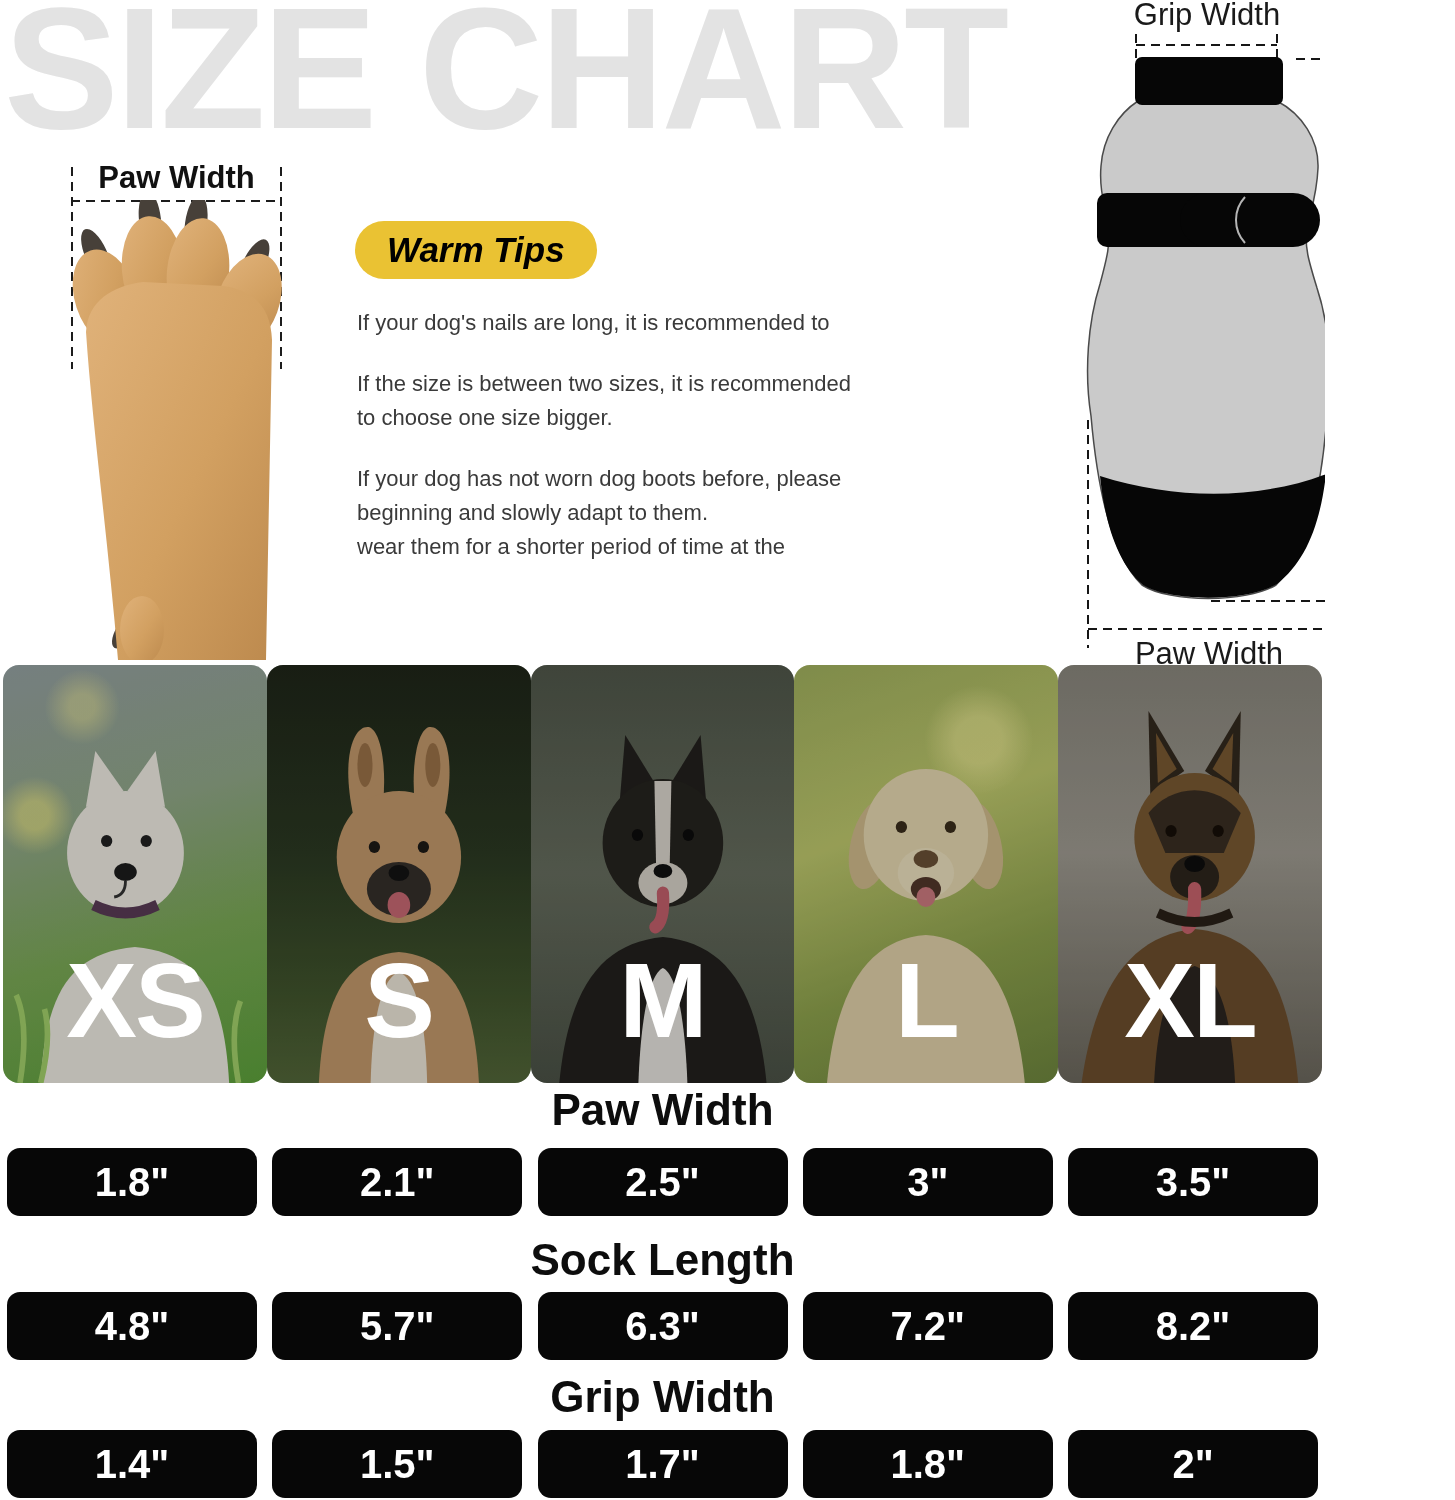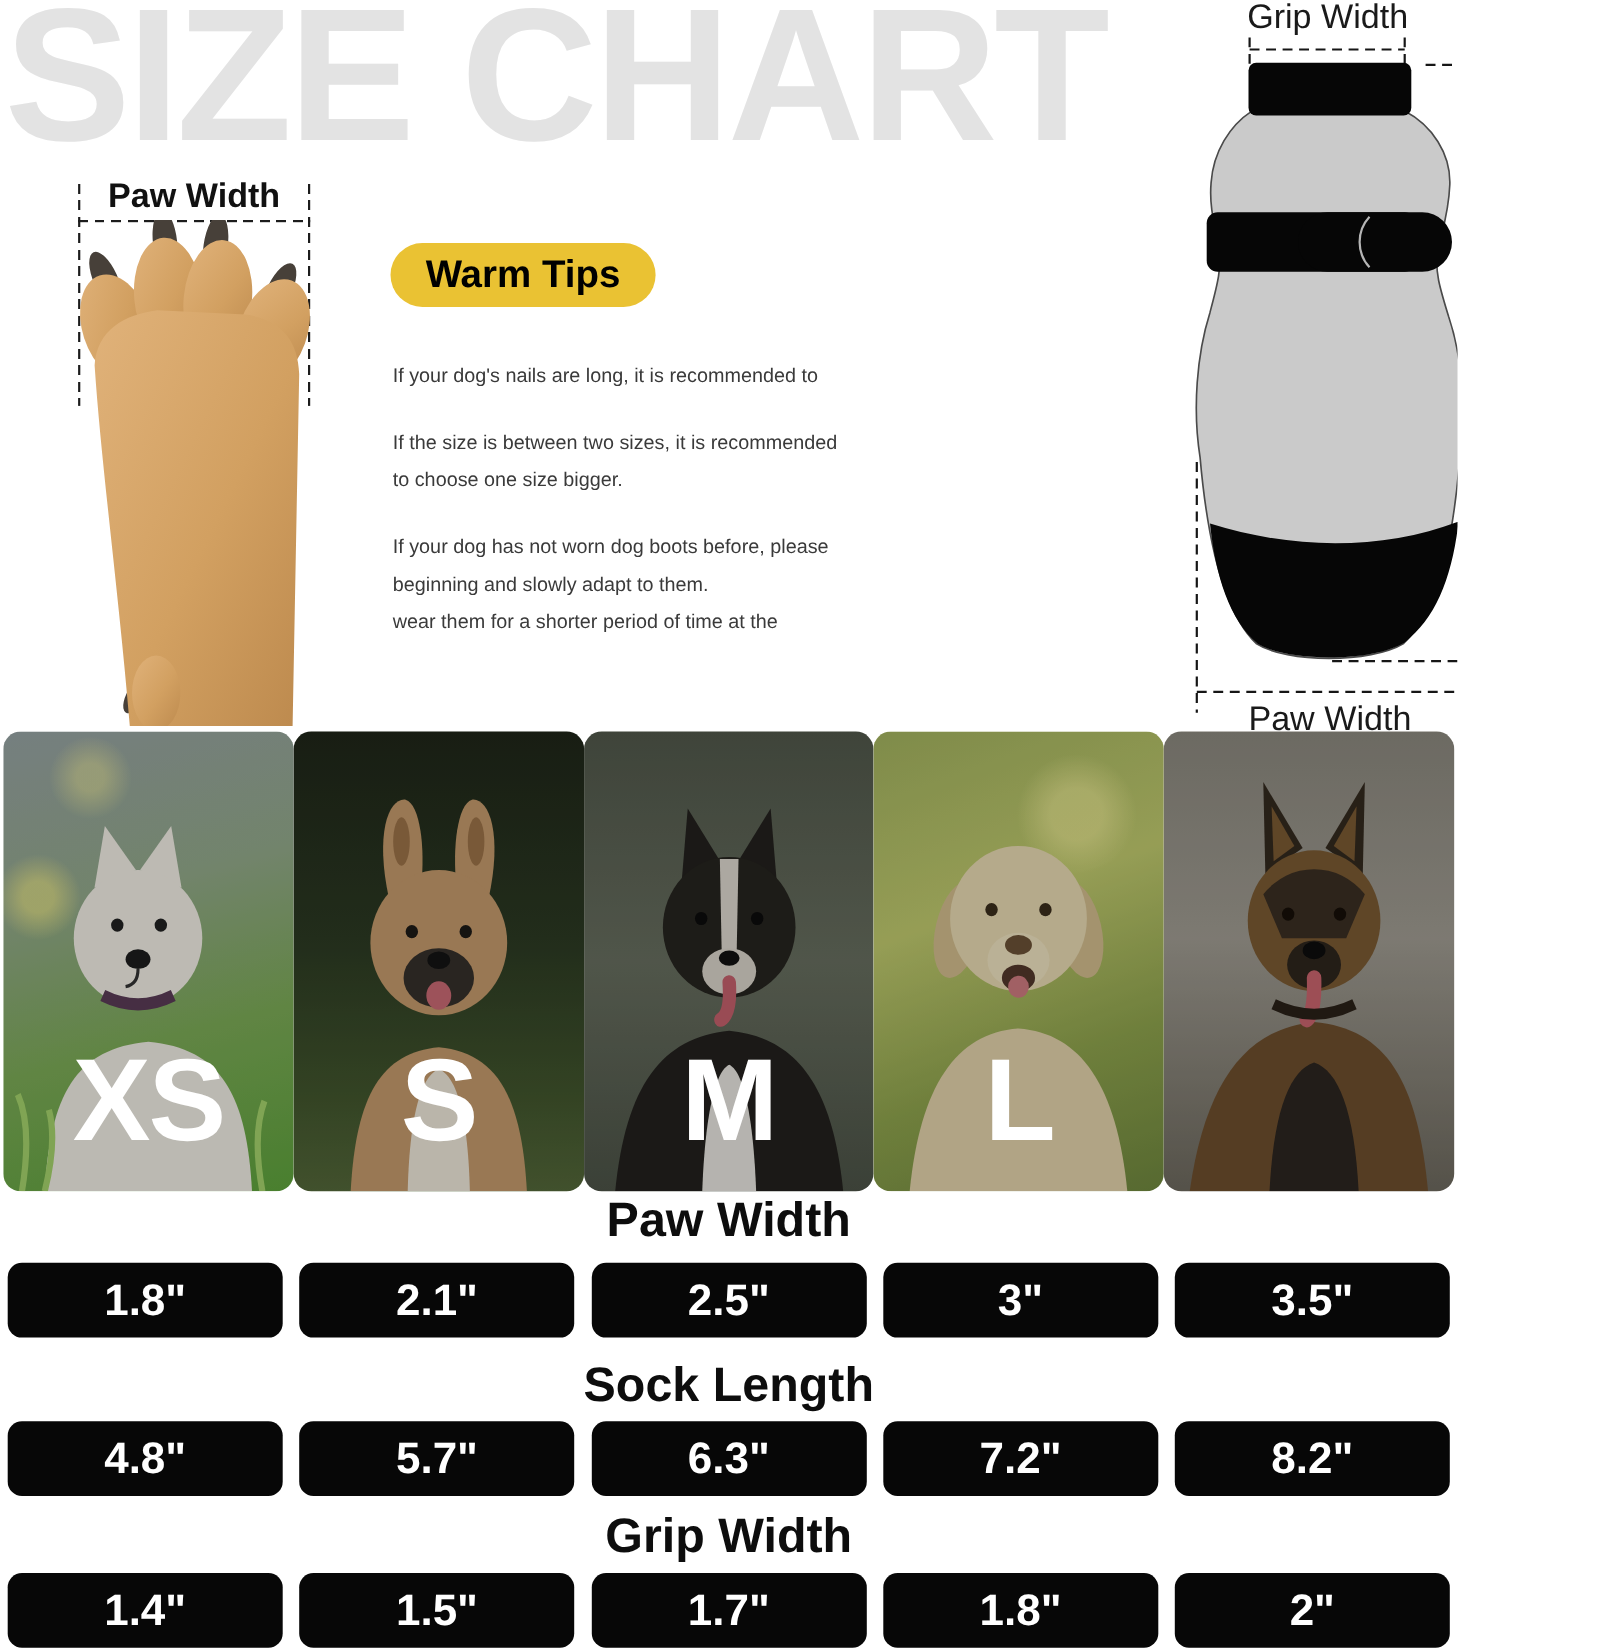--- a/index.html
+++ b/index.html
@@ -15,22 +15,22 @@
           background:repeating-linear-gradient(180deg,#1c1c1c 0 9px,transparent 9px 15px);}
   .dash-h{position:absolute;height:2px;
           background:repeating-linear-gradient(90deg,#1c1c1c 0 9px,transparent 9px 15px);}
   .paw-label{position:absolute;left:71px;top:160px;width:211px;text-align:center;
              font-size:31px;font-weight:600;color:#111;}
   .paw-svg{position:absolute;left:58px;top:200px;width:245px;height:460px;}
 
   
   .warm-badge{position:absolute;left:355px;top:221px;height:58px;display:flex;align-items:center;
               padding:0 32px;background:#eac233;border-radius:32px;
-              font-size:35px;font-weight:700;color:#000;}
-  .tips{position:absolute;left:357px;top:306px;color:#3a3a3a;font-size:18px;line-height:34px;margin-top:18px;}
+              font-size:35px;font-weight:700;color:#000;font-style:italic;}
+  .tips{position:absolute;left:357px;top:306px;color:#3a3a3a;font-size:22px;line-height:34px;}
   .tips p{margin:0 0 27px 0;}
   .tips .line{display:block;white-space:nowrap;}
 
   
   .sock-svg{position:absolute;left:1030px;top:0;width:425px;height:680px;}
   .sock-svg text{font-family:"Liberation Sans",sans-serif;fill:#1a1a1a;}
 
   
   .photo-row{position:absolute;left:0;right:0;top:665px;height:418px;display:flex;
              gap:0;padding:0 3px;box-sizing:border-box;}
@@ -224,20 +224,21 @@
         <path d="M184,118 L186,68 L164,104 Z" fill="#7a5a33"></path>
         <circle cx="145" cy="172" r="64" fill="#7a5a33"></circle>
         <path d="M96,148 A64,64 0 0 1 194,148 L176,188 L114,188 Z" fill="#3a2f23"></path>
         <circle cx="120" cy="166" r="6" fill="#170f08"></circle>
         <circle cx="170" cy="166" r="6" fill="#170f08"></circle>
         <ellipse cx="145" cy="212" rx="26" ry="22" fill="#2e261d"></ellipse>
         <ellipse cx="145" cy="199" rx="11" ry="8" fill="#0d0d0d"></ellipse>
         <path d="M145,224 Q146,256 138,262" stroke="#c9646e" stroke-width="14" stroke-linecap="round" fill="none"></path>
         <path d="M106,248 Q145,266 184,248" stroke="#2a2118" stroke-width="10" fill="none"></path>
       </svg>
+      <div class="size-label">XL</div>
     </div>
   </div>
 
   <div class="m-heading" style="top:1086px">Paw Width</div>
   <div class="pill-row" style="top:1148px">
     <div class="pill">1.8"</div>
     <div class="pill">2.1"</div>
     <div class="pill">2.5"</div>
     <div class="pill">3"</div>
     <div class="pill">3.5"</div>

